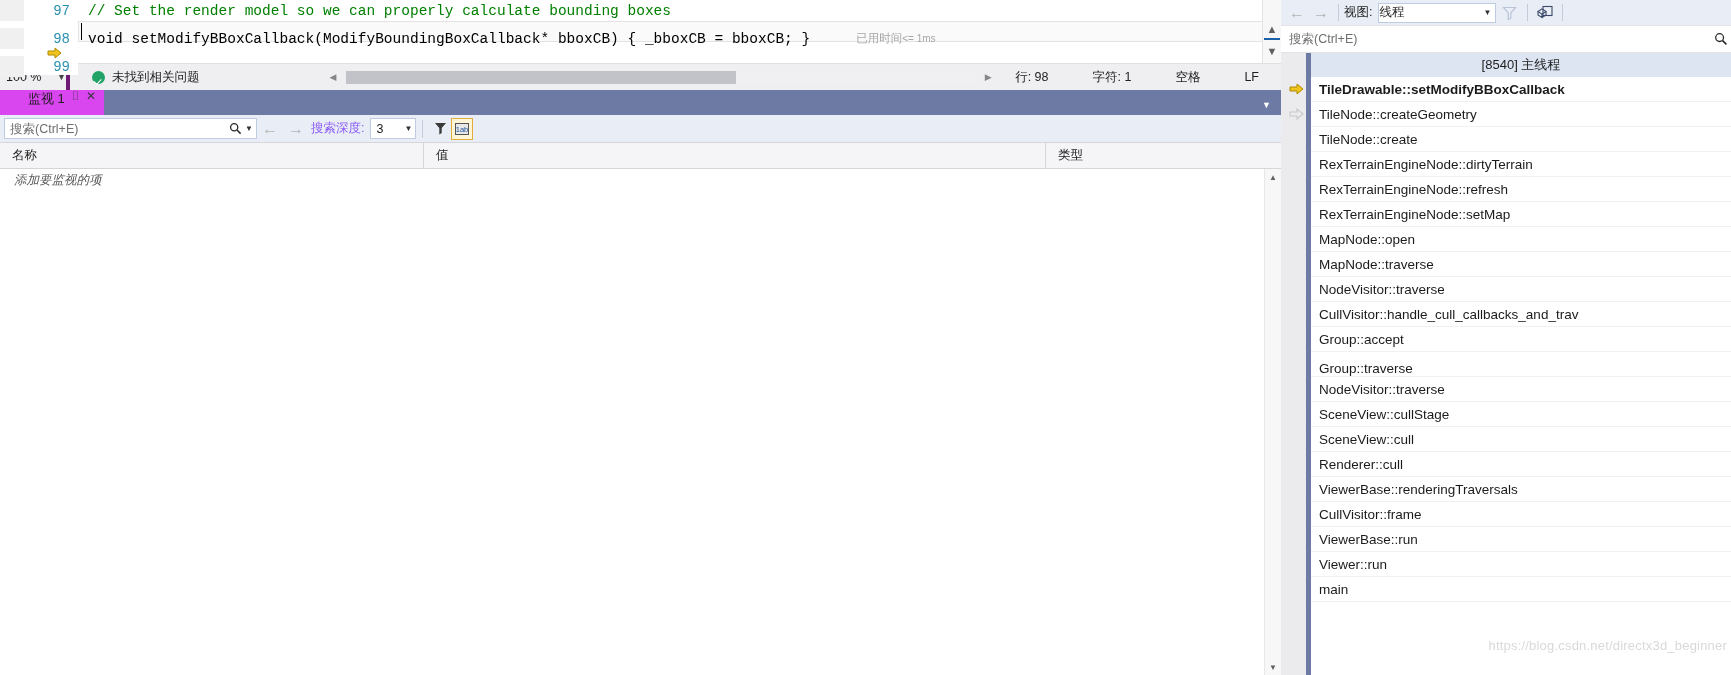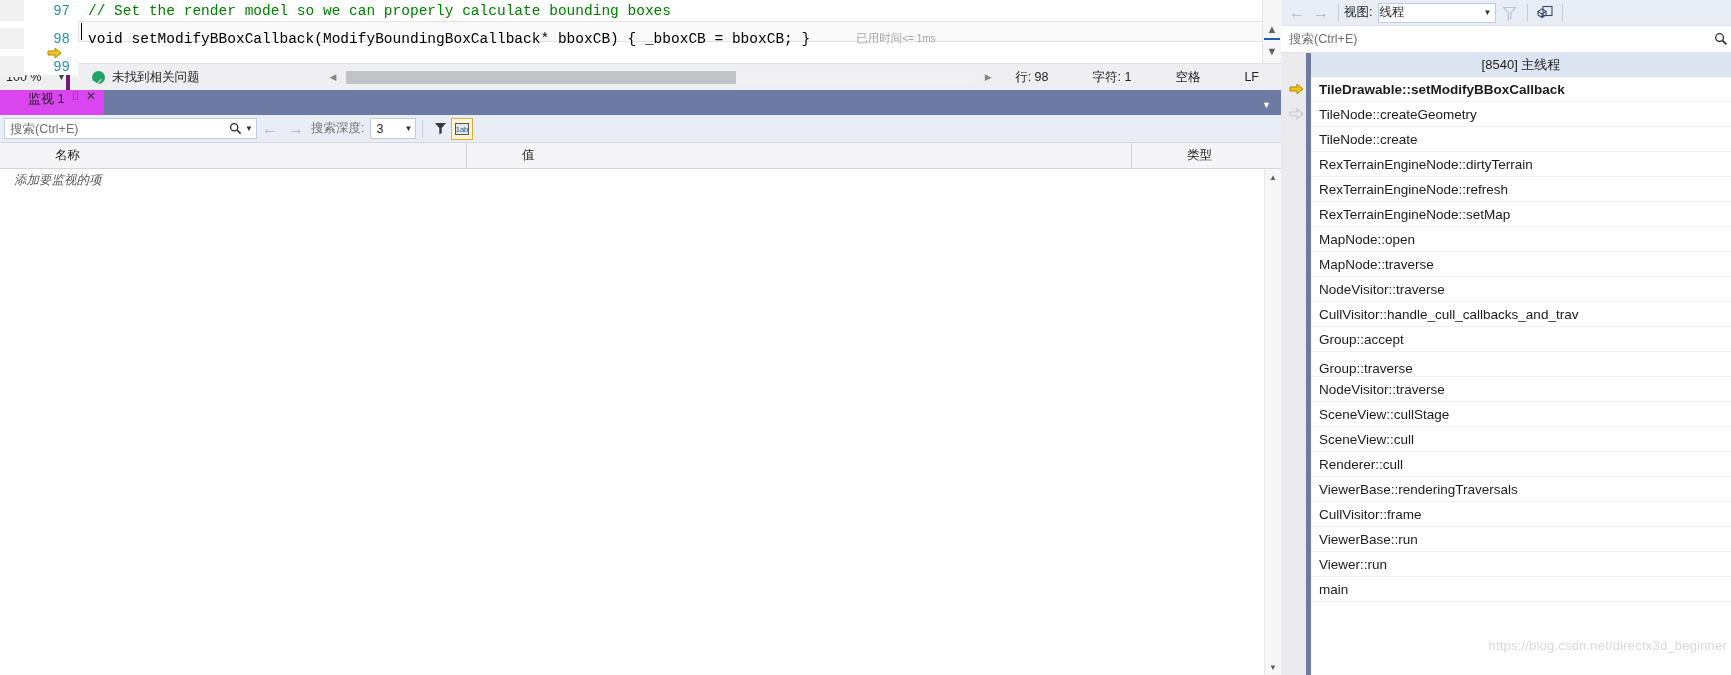--- a/index.html
+++ b/index.html
@@ -58,30 +58,30 @@
   .tab-pin,.tab-close{color:#34383c;font-size:12px;line-height:1;}
   .strip-caret{position:absolute;right:10px;bottom:5px;color:#ffffff;font-size:9px;}
 
   .watch-toolbar{height:27px;flex:0 0 27px;background:#e9edf5;display:flex;align-items:center;padding:0 4px;gap:0;}
   .search-wrap{width:253px;height:21px;background:#fff;border:1px solid #bfcbe0;display:flex;align-items:center;box-sizing:border-box;}
   .search-wrap input{flex:1;border:0;outline:0;height:19px;padding:0 5px;font-size:12.5px;color:#6a6a6a;background:transparent;font-family:"Liberation Sans",sans-serif;}
   .search-wrap input::placeholder{color:#6f6f6f;opacity:1;}
   .mag{width:20px;display:flex;align-items:center;justify-content:center;}
   .mini-caret{width:11px;color:#303030;font-size:8px;display:flex;align-items:center;}
   .tb-arrow{width:26px;height:22px;display:flex;align-items:center;justify-content:center;color:#b3b3b3;font-size:16px;}
-  .tb-label{font-size:12.5px;color:#737373;padding:0 6px 0 2px;}
+  .tb-label{font-size:12.5px;color:#8b5cf6;padding:0 6px 0 2px;}
   .depth-combo{width:46px;height:21px;background:#fff;border:1px solid #bfcbe0;display:flex;align-items:center;box-sizing:border-box;}
   .depth-combo .dv{flex:1;padding-left:5px;font-size:12.5px;}
   .depth-combo .dc{width:14px;color:#303030;font-size:8px;text-align:center;}
   .tb-sep{width:1px;height:18px;background:#c3cada;margin:0 6px;}
   .tb-icon{width:22px;height:22px;display:flex;align-items:center;justify-content:center;}
   .tb-icon.active{background:#fff6d8;border:1px solid #e2ad3c;box-sizing:border-box;}
 
   .grid-head{height:25px;flex:0 0 25px;background:#f5f5f7;border-top:1px solid #d6d6da;border-bottom:1px solid #d6d6da;display:flex;align-items:center;font-size:12.5px;}
-  .gh{padding-left:12px;box-sizing:border-box;border-right:1px solid #d6d6da;height:25px;display:flex;align-items:center;margin-left:43px;}
+  .gh{padding-left:12px;box-sizing:border-box;border-right:1px solid #d6d6da;height:25px;display:flex;align-items:center;}
   .gh.name{width:424px;}
   .gh.value{width:622px;}
   .gh.type{flex:1;border-right:0;}
   .grid-body{flex:1;position:relative;background:#ffffff;min-height:0;}
   .add-row{height:22px;display:flex;align-items:center;padding-left:14px;font-size:12.5px;color:#585858;font-style:italic;}
   .watch-vscroll{position:absolute;right:0;top:0;width:16px;bottom:0;background:#f7f7f7;border-left:1px solid #e7e7e7;}
   .wv-btn{width:16px;height:16px;display:flex;align-items:center;justify-content:center;color:#606060;font-size:8px;}
   .wv-down{position:absolute;bottom:0;left:0;}
 
   

